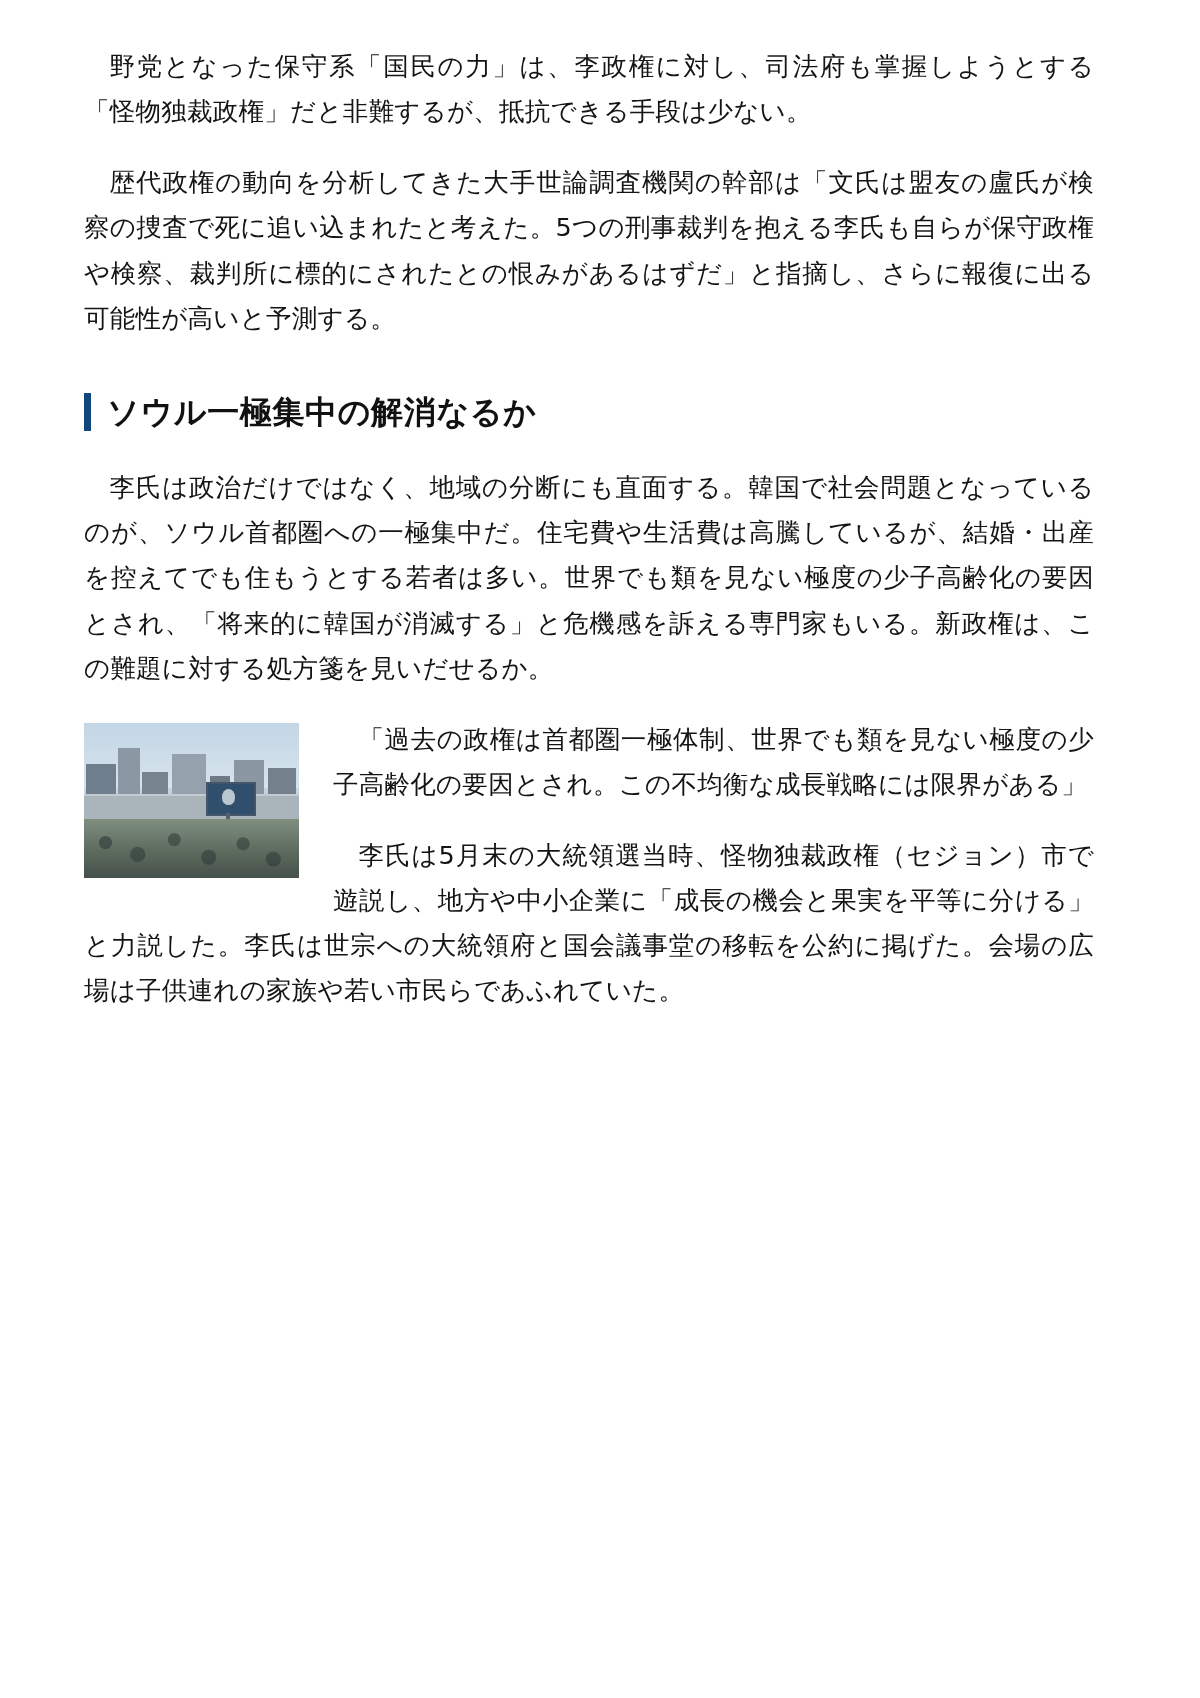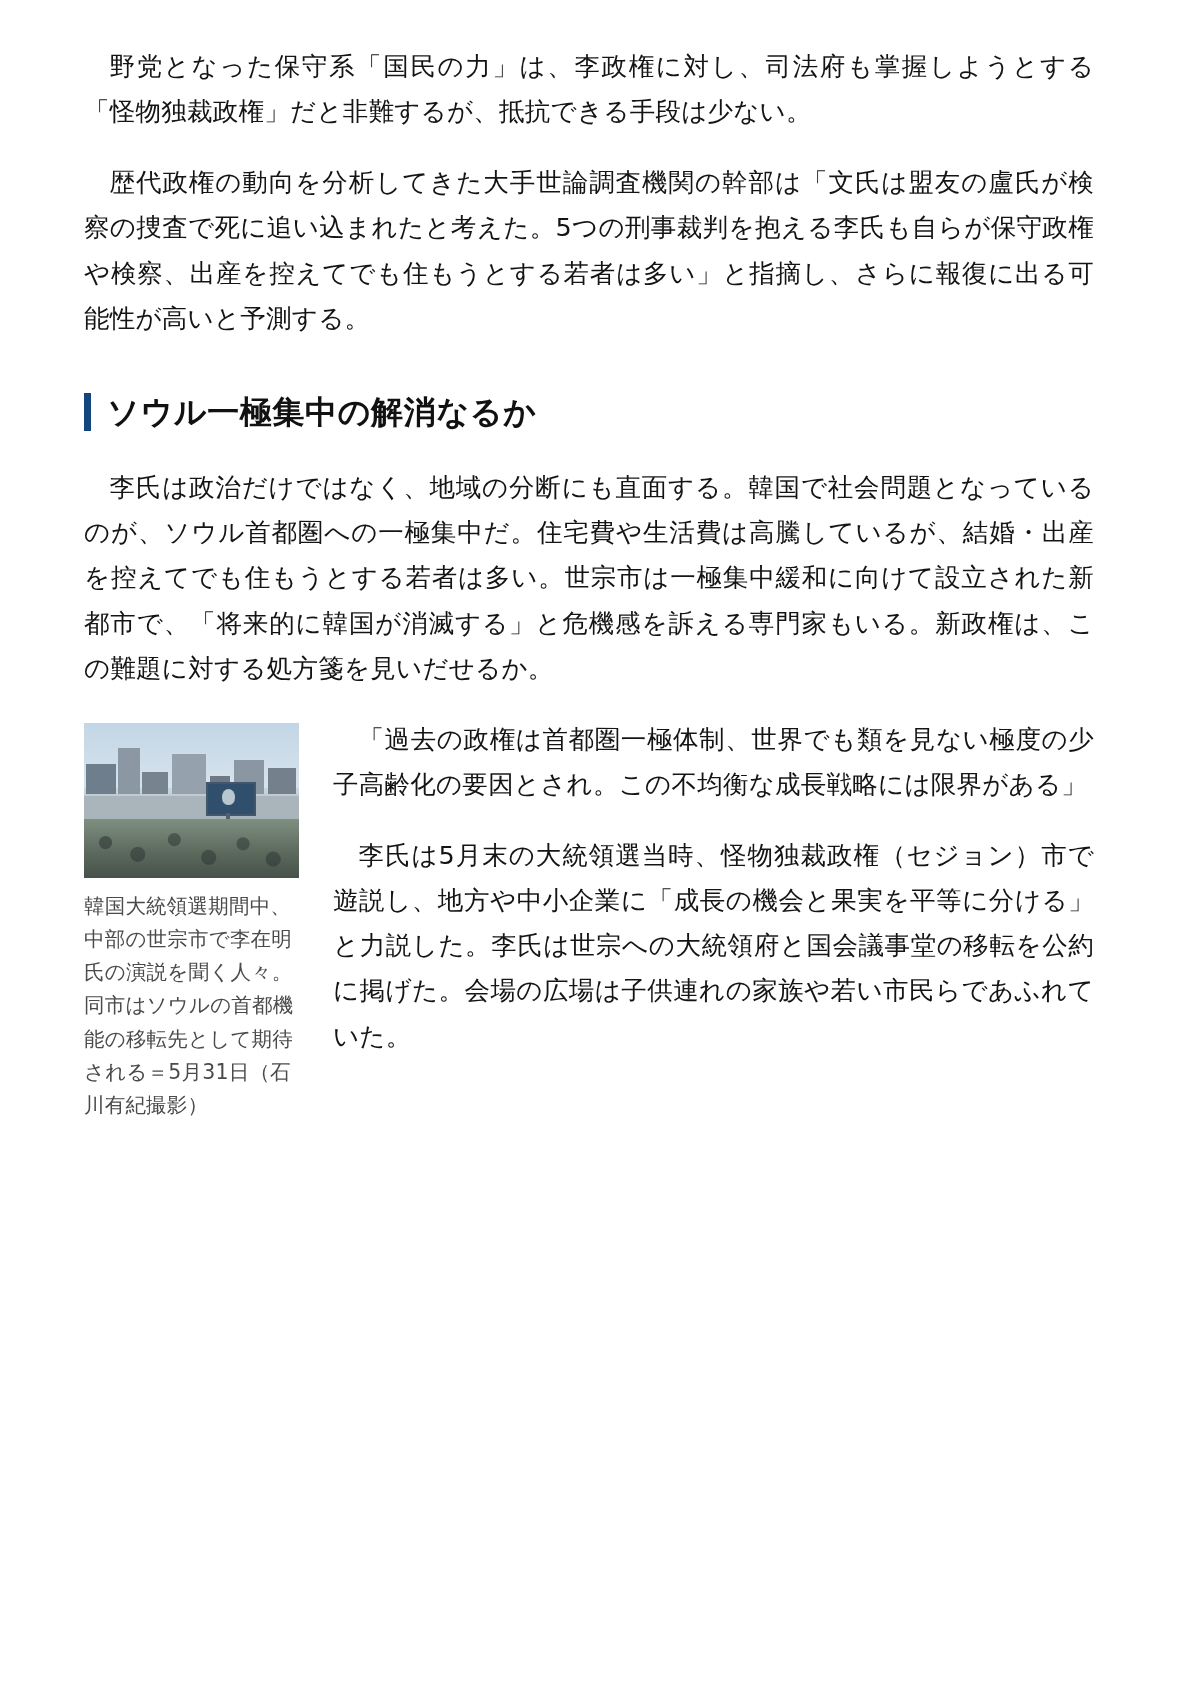--- a/index.html
+++ b/index.html
@@ -148,49 +148,48 @@
   }
 </style>
 </head>
 <body>
 
 <div id="page">
   <div class="article">
 
     <p class="body-par">野党となった保守系「国民の力」は、李政権に対し、司法府も掌握しようとする「怪物独裁政権」だと非難するが、抵抗できる手段は少ない。</p>
 
-    <p class="body-par">歴代政権の動向を分析してきた大手世論調査機関の幹部は「文氏は盟友の盧氏が検察の捜査で死に追い込まれたと考えた。5つの刑事裁判を抱える李氏も自らが保守政権や検察、出産を控えてでも住もうとする若者は多い」と指摘し、さらに報復に出る可能性が高いと予測する。</p>
+    <p class="body-par">歴代政権の動向を分析してきた大手世論調査機関の幹部は「文氏は盟友の盧氏が検察の捜査で死に追い込まれたと考えた。5つの刑事裁判を抱える李氏も自らが保守政権や検察、裁判所に標的にされたとの恨みがあるはずだ」と指摘し、さらに報復に出る可能性が高いと予測する。</p>
 
     <div class="section-heading">
       <span class="bar"></span>
       <span class="heading-text">ソウル一極集中の解消なるか</span>
     </div>
 
-    <p class="body-par">李氏は政治だけではなく、地域の分断にも直面する。韓国で社会問題となっているのが、ソウル首都圏への一極集中だ。住宅費や生活費は高騰しているが、結婚・出産を控えてでも住もうとする若者は多い。世宗市は一極集中緩和に向けて設立された新都市で、「将来的に韓国が消滅する」と危機感を訴える専門家もいる。新政権は、この難題に対する処方箋を見いだせるか。</p>
+    <p class="body-par">李氏は政治だけではなく、地域の分断にも直面する。韓国で社会問題となっているのが、ソウル首都圏への一極集中だ。住宅費や生活費は高騰しているが、結婚・出産を控えてでも住もうとする若者は多い。世界でも類を見ない極度の少子高齢化の要因とされ、「将来的に韓国が消滅する」と危機感を訴える専門家もいる。新政権は、この難題に対する処方箋を見いだせるか。</p>
 
     <div class="clearfix">
       <figure class="figure">
         <div class="photo">
           <div class="sky"></div>
           <div class="bldg b1"></div>
           <div class="bldg b2"></div>
           <div class="bldg b3"></div>
           <div class="bldg b4"></div>
           <div class="bldg b5"></div>
           <div class="bldg b6"></div>
           <div class="bldg b7"></div>
           <div class="lowrise"></div>
           <div class="greenband"></div>
           <div class="screen">
             <div class="face"></div>
           </div>
           <div class="pole"></div>
           <div class="crowd"></div>
         </div>
-        <figcaption class="caption">韓国大統領選期間中、中部の世宗市で李在明氏の演説を聞く人々。同市はソウルの首都機能の移転先として期待される＝5月31日（石川有紀撮影）</figcaption>
       </figure>
 
       <p class="body-par">「過去の政権は首都圏一極体制、世界でも類を見ない極度の少子高齢化の要因とされ。この不均衡な成長戦略には限界がある」</p>
 
       <p class="body-par">李氏は5月末の大統領選当時、怪物独裁政権（セジョン）市で遊説し、地方や中小企業に「成長の機会と果実を平等に分ける」と力説した。李氏は世宗への大統領府と国会議事堂の移転を公約に掲げた。会場の広場は子供連れの家族や若い市民らであふれていた。</p>
     </div>
 
 
 
   </div>

